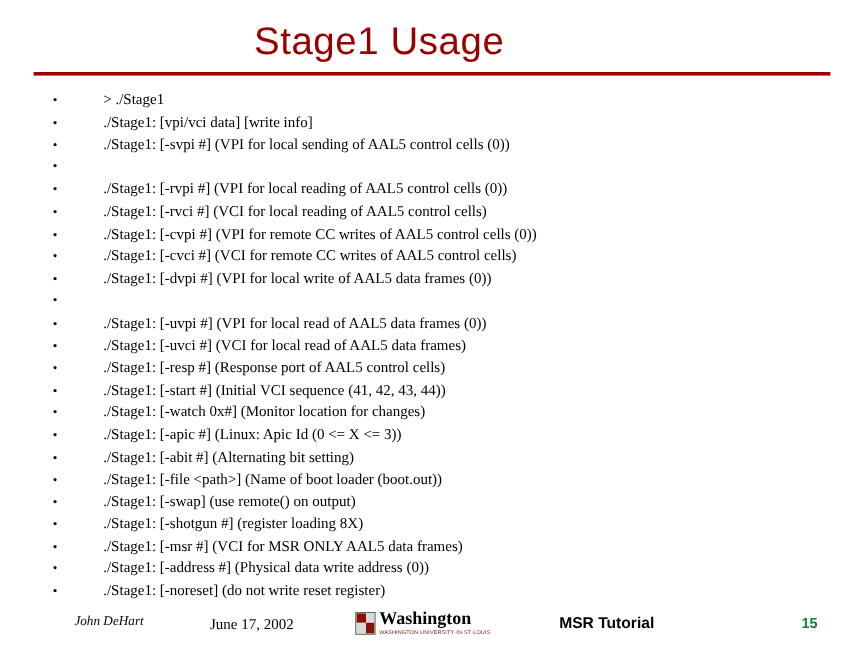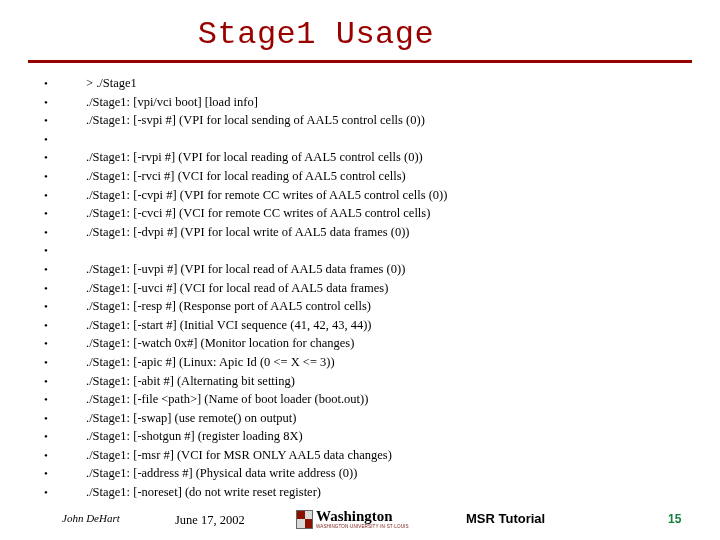--- a/index.html
+++ b/index.html
@@ -17,21 +17,21 @@
   .slide {
     position: absolute;
     inset: 0;
   }
   .title {
     position: absolute;
     top: 16px;
     left: 0;
     width: 632px;
     text-align: center;
-    font-family: Liberation Mono, monospace;
+    font-family: Liberation Sans, sans-serif;
     font-size: 32px;
     color: #990000;
     letter-spacing: 0.5px;
   }
   .title-rule {
     position: absolute;
     top: 60px;
     left: 28px;
     width: 664px;
     height: 3px;
@@ -155,21 +155,21 @@
   <div class="title">Stage1 Usage</div>
   <div class="title-rule"></div>
 
   <div class="bullets">
     <div class="bullet-row">
       <span class="bullet-mark">•</span>
       <span class="bullet-text">&gt; ./Stage1</span>
     </div>
     <div class="bullet-row">
       <span class="bullet-mark">•</span>
-      <span class="bullet-text">./Stage1: [vpi/vci boot] [load info]</span>
+      <span class="bullet-text">./Stage1: [vpi/vci data] [write info]</span>
     </div>
     <div class="bullet-row">
       <span class="bullet-mark">•</span>
       <span class="bullet-text">./Stage1: [-svpi #] (VPI for local sending of AAL5 control cells (0))</span>
     </div>
     <div class="bullet-row">
       <span class="bullet-mark">•</span>
     </div>
     <div class="bullet-row">
       <span class="bullet-mark">•</span>
@@ -229,21 +229,21 @@
     <div class="bullet-row">
       <span class="bullet-mark">•</span>
       <span class="bullet-text">./Stage1: [-swap] (use remote() on output)</span>
     </div>
     <div class="bullet-row">
       <span class="bullet-mark">•</span>
       <span class="bullet-text">./Stage1: [-shotgun #] (register loading 8X)</span>
     </div>
     <div class="bullet-row">
       <span class="bullet-mark">•</span>
-      <span class="bullet-text">./Stage1: [-msr #] (VCI for MSR ONLY AAL5 data changes)</span>
+      <span class="bullet-text">./Stage1: [-msr #] (VCI for MSR ONLY AAL5 data frames)</span>
     </div>
     <div class="bullet-row">
       <span class="bullet-mark">•</span>
       <span class="bullet-text">./Stage1: [-address #] (Physical data write address (0))</span>
     </div>
     <div class="bullet-row">
       <span class="bullet-mark">•</span>
       <span class="bullet-text">./Stage1: [-noreset] (do not write reset register)</span>
     </div>
   </div>

